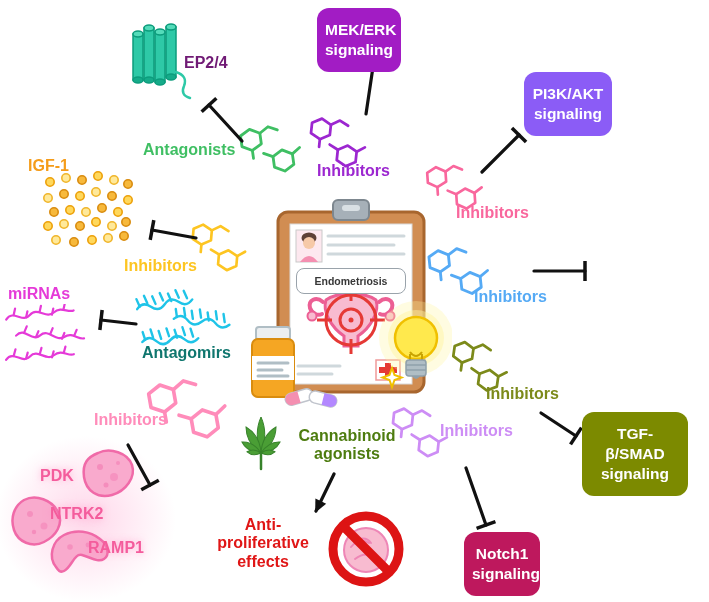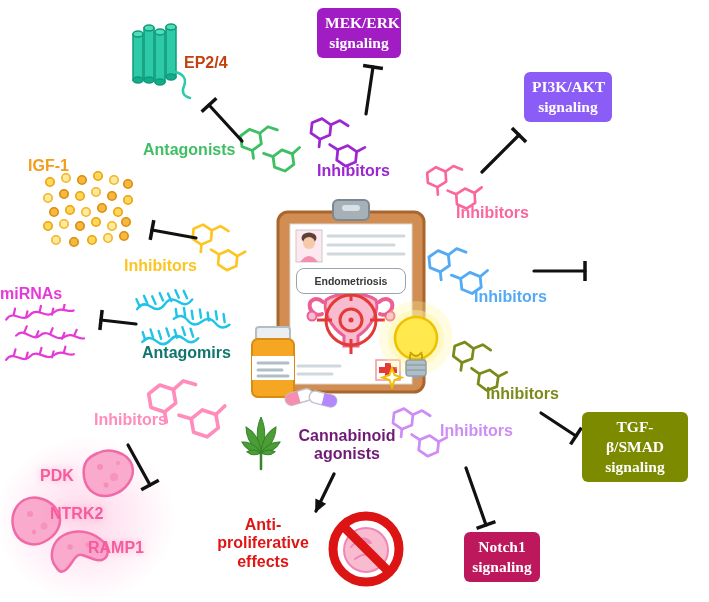--- a/index.html
+++ b/index.html
@@ -2,26 +2,26 @@
 <html><head>
 <meta charset="utf-8">
 <style>
   * { margin:0; padding:0; box-sizing:border-box; }
   html,body { background:#fff; font-family:"Liberation Sans", sans-serif; }
   #canvas { position:relative; width:709px; height:602px; background:#ffffff; overflow:hidden; }
   .abs { position:absolute; }
   .lbl { position:absolute; font-weight:700; font-size:16px; white-space:nowrap; z-index:5; line-height:1.15; }
   .lbl.wrap { white-space:normal; text-align:center; }
   .sig-box { position:absolute; color:#fff; font-weight:700; font-size:15.5px; line-height:1.3;
-             text-align:center; padding:5px 8px; border-radius:6px; z-index:5;font-family:Liberation Serif, serif; }
-  .c-teal{color:#c2410c} .c-green{color:#3fbf63} .c-purple{color:#9c27d0}
+             text-align:center; padding:12px 8px; border-radius:12px; z-index:5; }
+  .c-teal{color:#701a75} .c-green{color:#3fbf63} .c-purple{color:#9c27d0}
   .c-pink{color:#f9679d} .c-orange{color:#f59c1a} .c-gold{color:#fdc522}
   .c-blue{color:#55aaf5} .c-magenta{color:#e53ad8} .c-cyan{color:#0f766e}
   .c-olive{color:#7c8a1a} .c-lightpink{color:#ff8cba} .c-rose{color:#f45c9c}
-  .c-leafgreen{color:#701a75} .c-red{color:#e01616} .c-violet{color:#cd8df5}
+  .c-leafgreen{color:#4d7c0f} .c-red{color:#e01616} .c-violet{color:#cd8df5}
   .bg-mek{background:#a21cc4} .bg-pi3k{background:#8b5cf6} .bg-hippo{background:#4aaef5}
   .bg-tgfb{background:#7c8a00} .bg-notch{background:#be185d}
   .mol { position:absolute; z-index:2; }
   .gfx { position:absolute; z-index:2; }
   #clipboard-wrap { z-index:1; }
   #arrows { position:absolute; left:0; top:0; z-index:3; }
   .glow-pink { position:absolute; left:-4px; top:436px; width:180px; height:166px; z-index:1;
                background:radial-gradient(closest-side, rgba(255,150,200,.38), rgba(255,150,200,0)); }
   .rose-glow { text-shadow:0 0 7px rgba(255,140,195,.6); }
   #endo-label { position:absolute; left:20px; top:72px; width:110px; border:1.5px solid #9aa3ab;
@@ -53,21 +53,21 @@
   <div class="sig-box bg-tgfb" style="left:582px;top:412px;width:106px">TGF-β/SMAD signaling</div>
   <div class="sig-box bg-notch" style="left:464px;top:532px;width:76px">Notch1 signaling</div>
 
   <div class="lbl c-teal" style="left:184px;top:54px">EP2/4</div>
   <div class="lbl c-green" style="left:143px;top:141px">Antagonists</div>
   <div class="lbl c-purple" style="left:317px;top:162px">Inhibitors</div>
   <div class="lbl c-pink" style="left:456px;top:204px">Inhibitors</div>
   <div class="lbl c-orange" style="left:28px;top:157px">IGF-1</div>
   <div class="lbl c-gold" style="left:124px;top:257px">Inhibitors</div>
   <div class="lbl c-blue" style="left:474px;top:288px">Inhibitors</div>
-  <div class="lbl c-magenta" style="left:0;top:285px">miRNAs</div>
+  <div class="lbl c-magenta" style="left:8px;top:285px">miRNAs</div>
   <div class="lbl c-cyan" style="left:142px;top:344px">Antagomirs</div>
   <div class="lbl c-olive" style="left:486px;top:385px">Inhibitors</div>
   <div class="lbl c-lightpink" style="left:94px;top:411px">Inhibitors</div>
   <div class="lbl c-rose rose-glow" style="left:40px;top:467px">PDK</div>
   <div class="lbl c-rose rose-glow" style="left:50px;top:505px">NTRK2</div>
   <div class="lbl c-rose rose-glow" style="left:88px;top:539px">RAMP1</div>
   <div class="lbl c-violet" style="left:440px;top:422px">Inhibitors</div>
   <div class="lbl c-leafgreen wrap" style="left:291px;top:427px;width:112px">Cannabinoid agonists</div>
   <div class="lbl c-red wrap" style="left:210px;top:516px;width:106px">Anti-proliferative effects</div>
 

